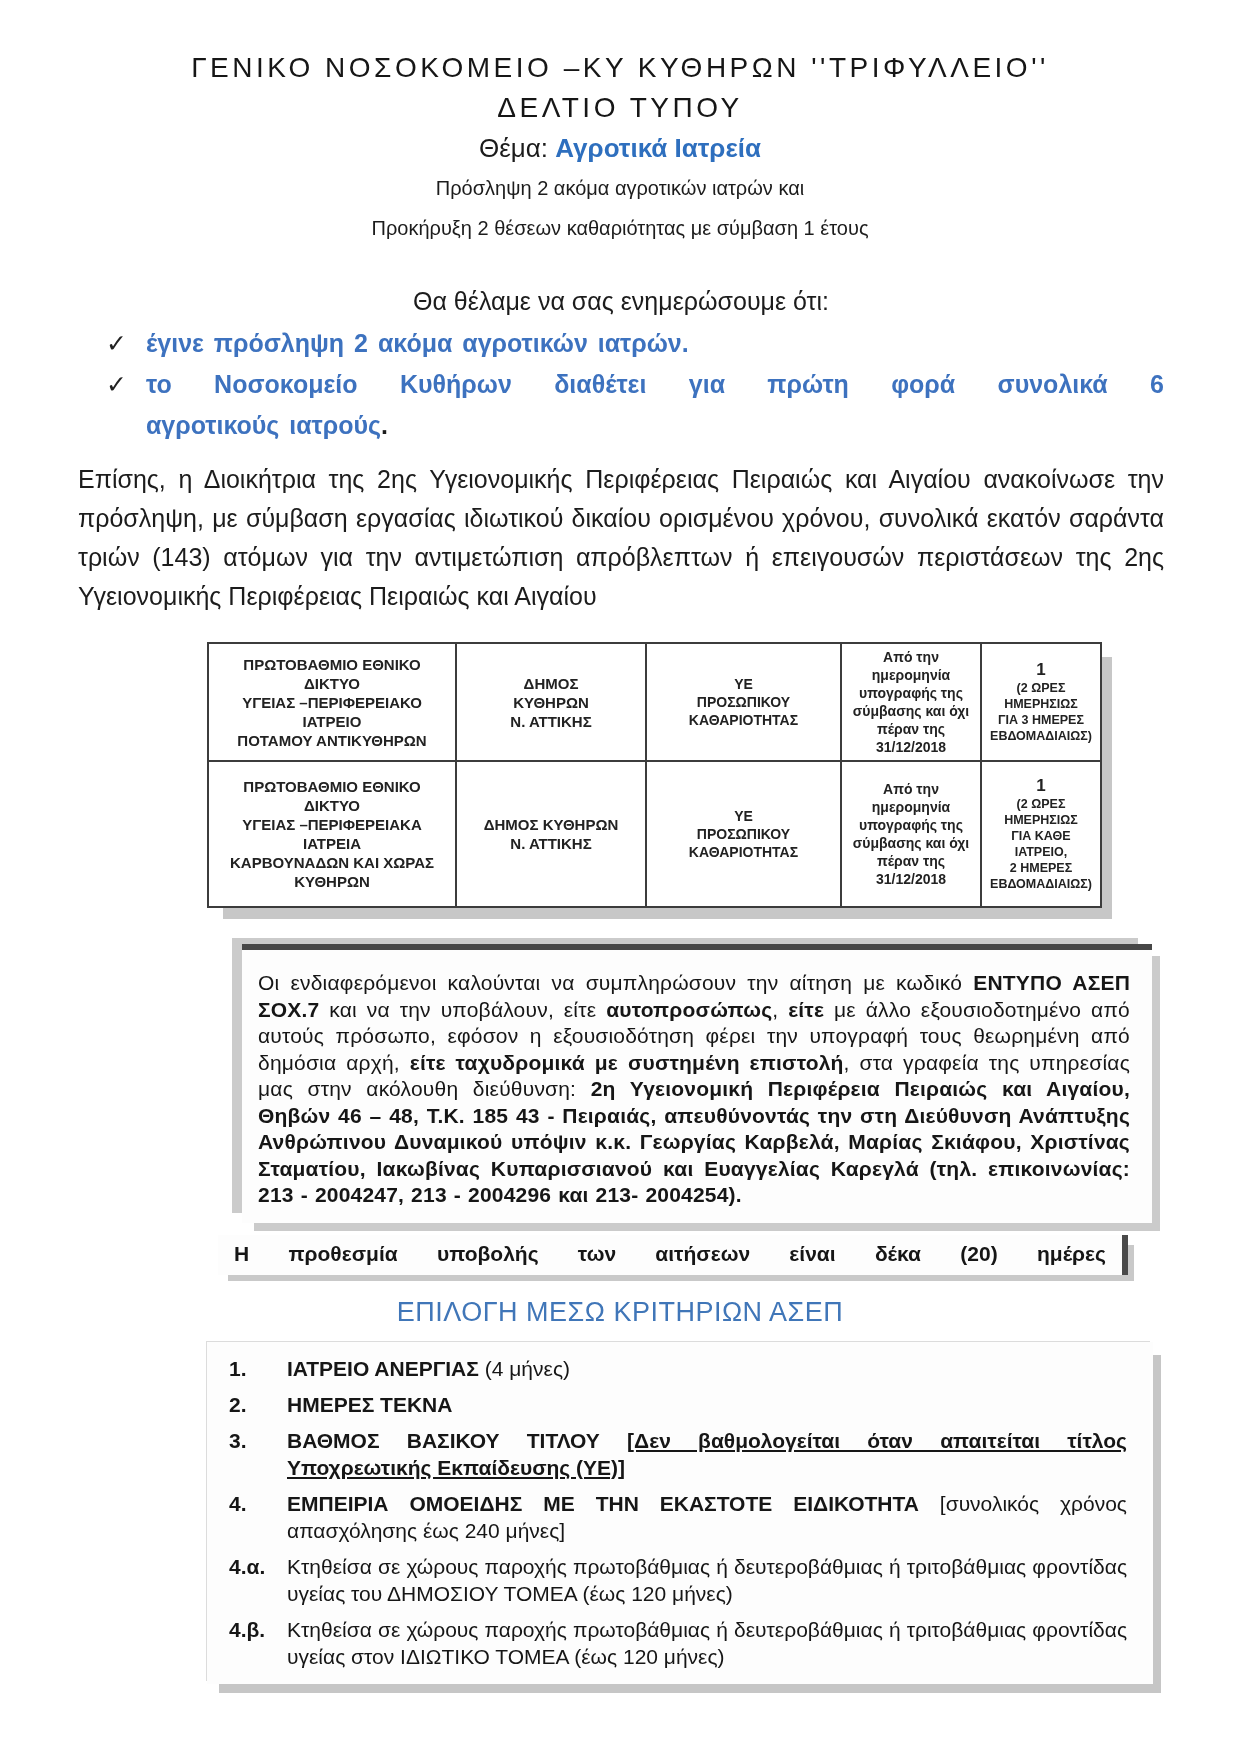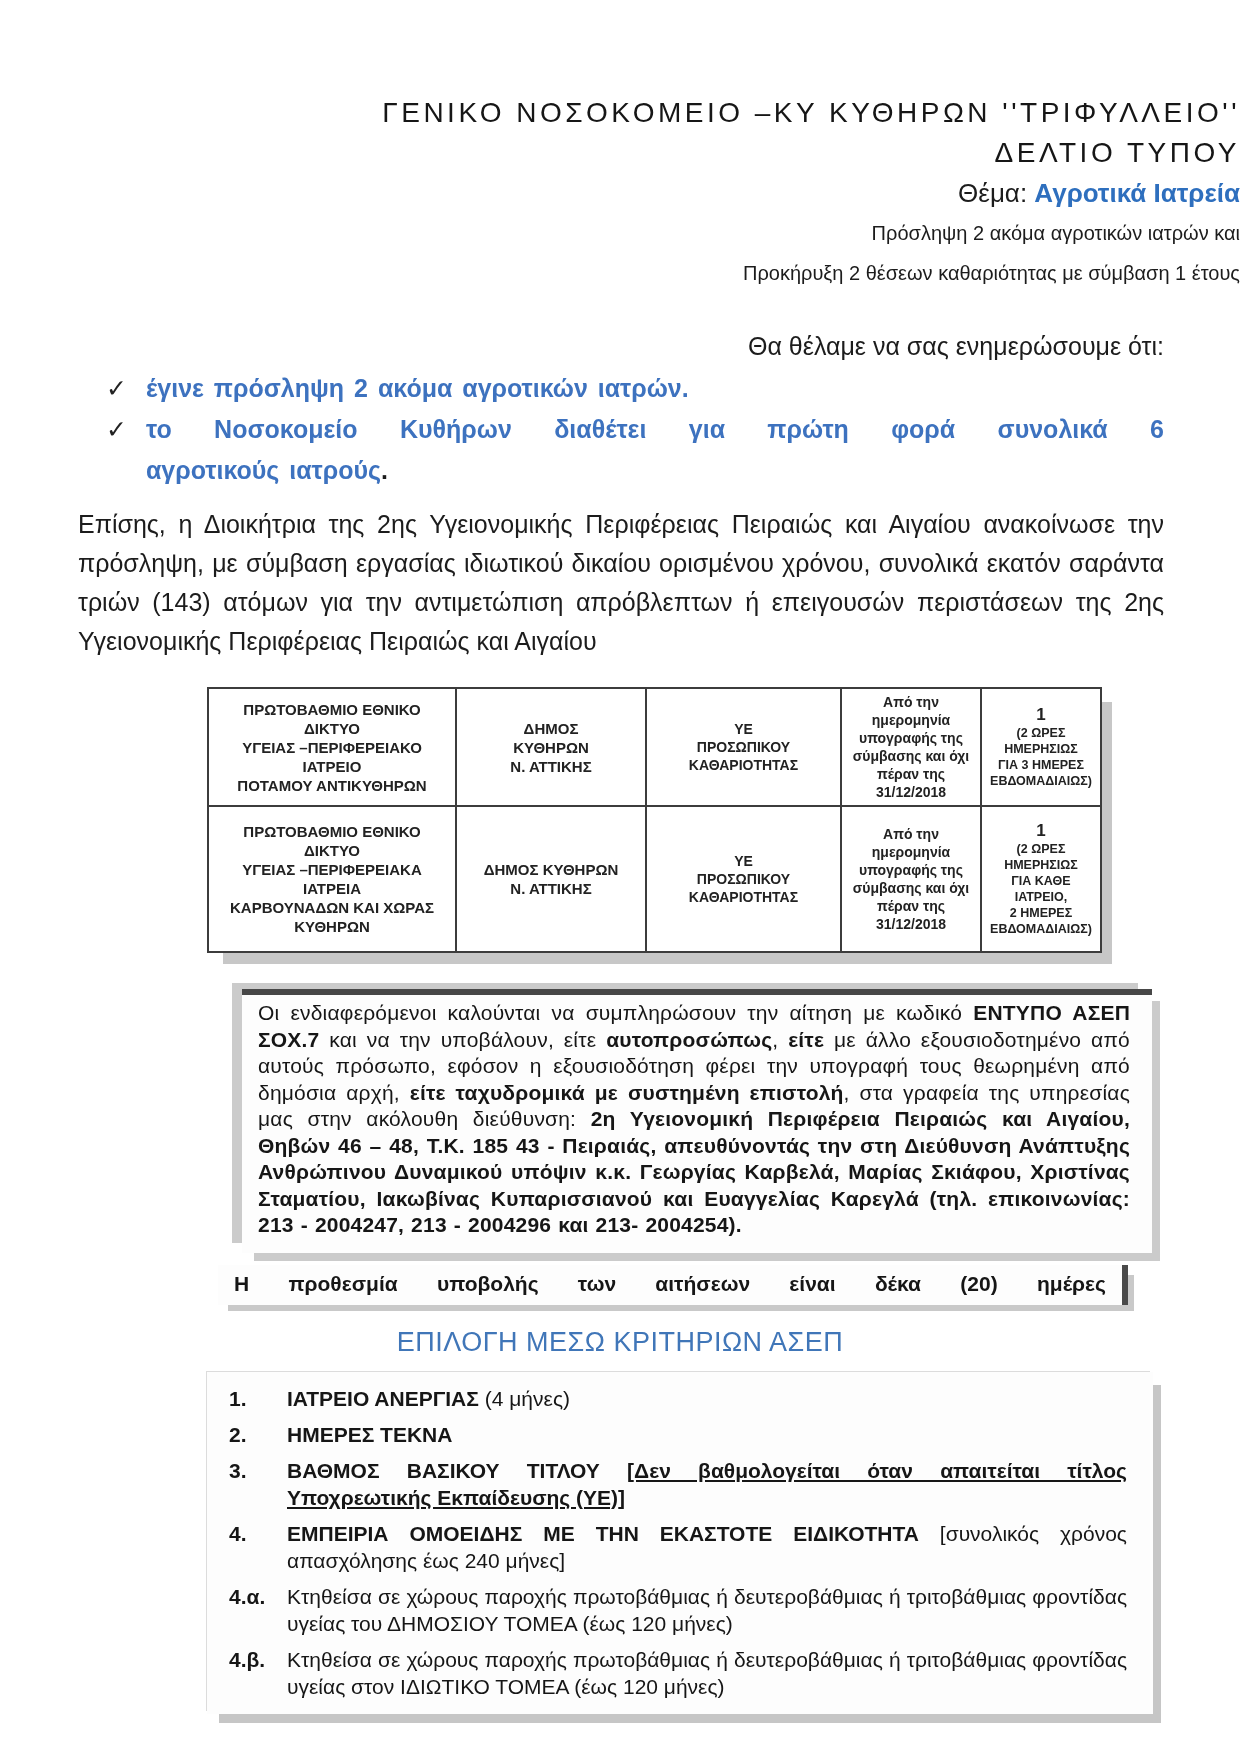--- a/index.html
+++ b/index.html
@@ -5,32 +5,32 @@
   html,body{margin:0;padding:0;background:#ffffff;}
   .page{
     position:relative;
     width:1240px;height:1754px;
     background:#ffffff;
     font-family:"Liberation Sans","DejaVu Sans",sans-serif;
     color:#1c1c1c;
     overflow:hidden;
   }
   
-  .doc-header{padding-top:48px;text-align:right;margin-top:45px;}
+  .doc-header{padding-top:48px;text-align:center;}
   .hdr-line1,.hdr-line2{
     font-size:28px;letter-spacing:3.5px;font-weight:400;
     line-height:40px;color:#161616;
   }
   .hdr-theme{font-size:26px;line-height:40px;font-weight:400;}
   .hdr-theme .theme-value{font-weight:700;color:#2e6fbe;}
   .hdr-sub{font-size:20px;line-height:40px;font-weight:400;}
   
   .body-col{margin:34px 78px 0 78px;width:1086px;}
   .para{font-size:25px;line-height:39px;text-align:justify;}
-  .lead{text-align:right;}
+  .lead{text-align:center;}
   .check-list{margin:2px 0 0 28px;}
   .check-item{display:flex;align-items:flex-start;}
   .check-icon{
     width:40px;flex:0 0 40px;color:#222;font-size:25px;line-height:41px;
     font-weight:400;
   }
   .check-text{
     flex:1;color:#3d72bf;font-weight:700;font-size:25px;line-height:41px;
     word-spacing:3px;
   }
@@ -64,21 +64,21 @@
   .cell-municipality{font-size:15px;line-height:19px;}
   .cell-specialty{font-size:14px;line-height:18px;}
   .cell-duration{font-size:14px;line-height:18px;}
   .cell-positions{font-size:12.5px;line-height:16px;}
   .cell-positions::first-line{font-size:17px;line-height:20px;}
   
   .notice-block{
     margin:36px 0 0 242px;width:872px;
     background:#fdfdfd;
     border-top:6px solid #474747;
-    padding:5px 22px 14px 16px;
+    padding:20px 22px 14px 16px;
     box-shadow:-12px -8px 0 -2px #cbcbcb, 10px 10px 0 -2px #cbcbcb;
     font-size:21px;line-height:26.5px;letter-spacing:0.2px;word-spacing:1px;
     text-align:justify;color:#161616;
   }
   .deadline-block{
     margin:12px 0 0 218px;width:872px;
     background:#fdfdfd;
     border-right:6px solid #4a4a4a;
     padding:7px 16px 9px 16px;
     box-shadow:8px 8px 0 -2px #c9c9c9;

